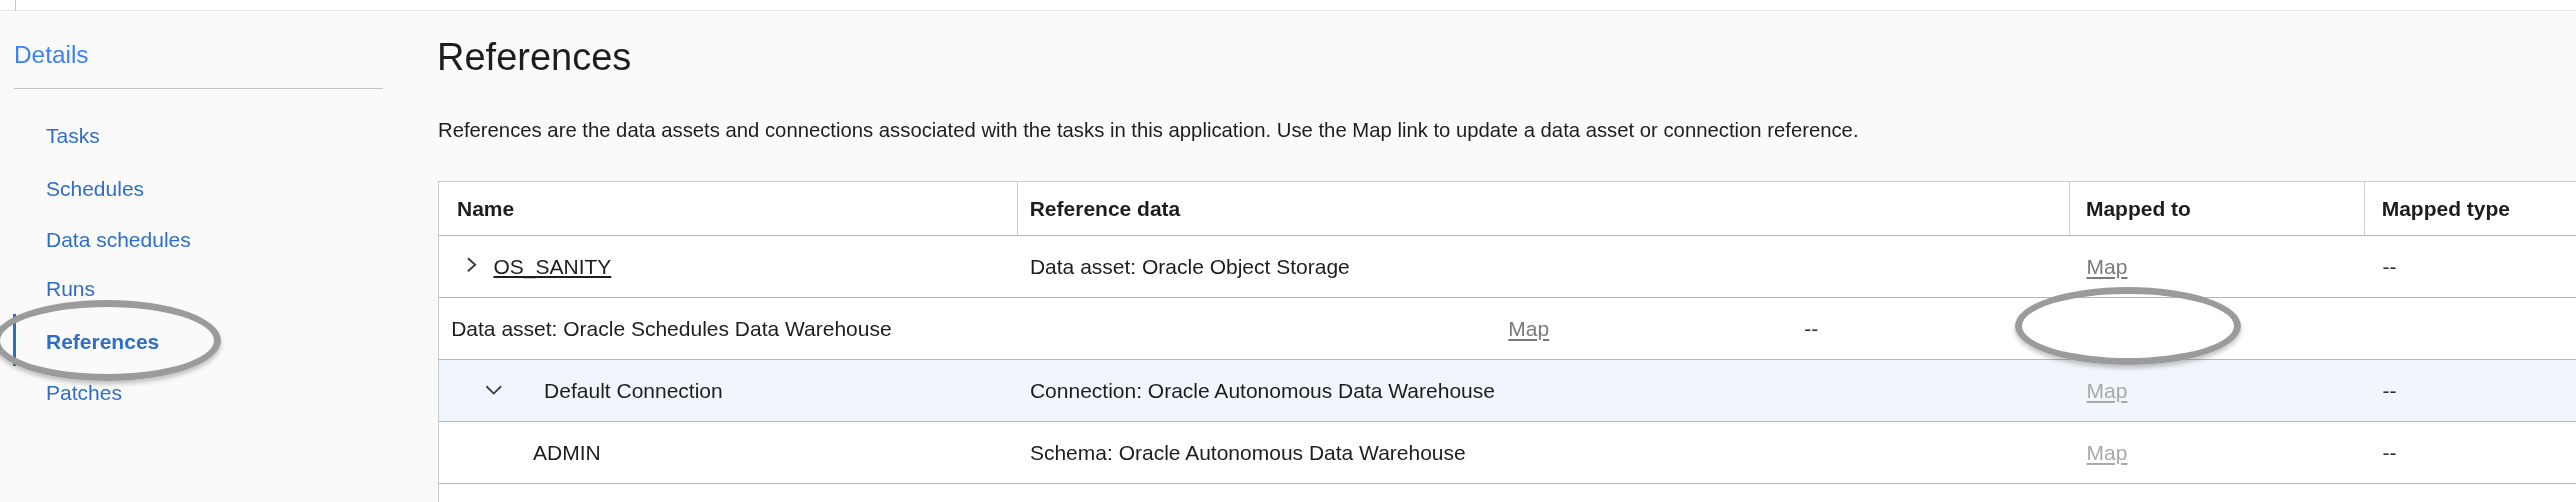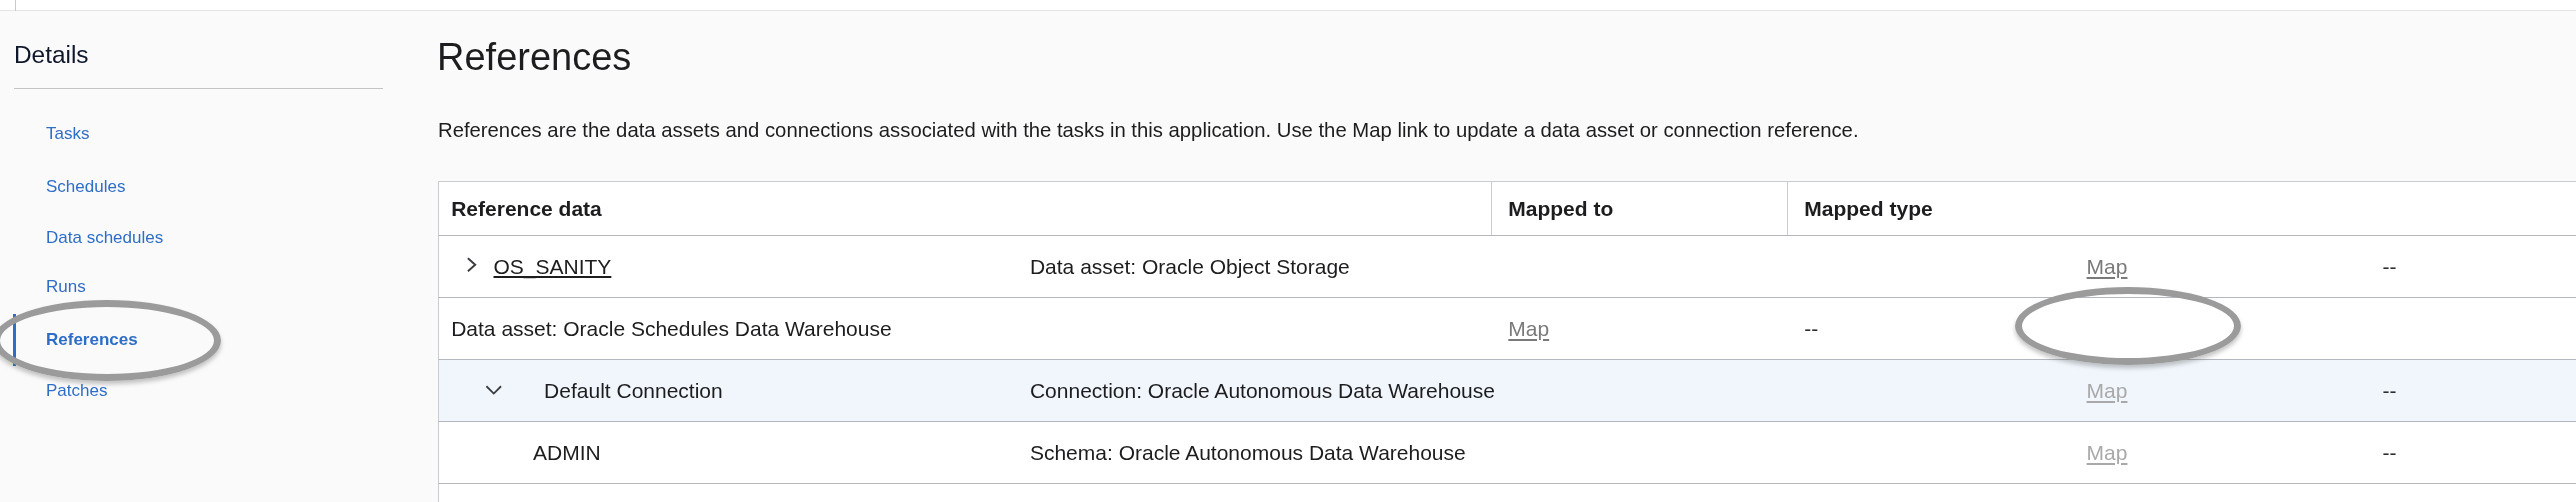--- a/index.html
+++ b/index.html
@@ -5,23 +5,23 @@
   * { margin:0; padding:0; box-sizing:border-box; }
   html,body { width:2576px; height:503px; }
   body { font-family:"Liberation Sans", sans-serif; color:#1d1d1f; background:#fafafa; }
   .screen { position:relative; width:2576px; height:503px; overflow:hidden; background:#fafafa; }
 
   
   .topbar { position:absolute; top:0; left:0; width:2576px; height:10.6px; background:#ffffff; border-bottom:1.6px solid #e4e4e9; }
   .topbar-tick { position:absolute; top:0; left:14.6px; width:1.6px; height:10.6px; background:#c9c9cd; }
 
   
-  .sidebar-heading { position:absolute; left:14px; top:41px; font-size:24.4px; color:#0f172a; }
+  .sidebar-heading { position:absolute; left:14px; top:41px; font-size:24.4px; color:#3b82f6; }
   .sidebar-divider { position:absolute; left:14px; top:88px; width:369px; border-top:1.6px solid #c4c4c6; }
-  .nav-item { position:absolute; left:46px; font-size:17px; color:#2e6ec7; cursor:pointer; white-space:nowrap; }
+  .nav-item { position:absolute; left:46px; font-size:21px; color:#2e6ec7; cursor:pointer; white-space:nowrap; }
   .nav-item.active { font-weight:bold; }
   .active-bar { position:absolute; left:13px; top:314px; width:3.3px; height:52px; background:#2e6ec7; }
 
   
   .page-title { position:absolute; left:437px; top:36px; font-size:38px; font-weight:400; color:#1d1d1f; }
   .page-desc { position:absolute; left:438px; top:119px; font-size:20.3px; color:#1d1d1f; white-space:nowrap; }
 
   
   .ref-table { position:absolute; left:438px; top:181px; width:2360px; }
   .thead { display:flex; height:55px; background:#fff; border:0.8px solid #c9cdd2; border-bottom:1.6px solid #b4b8be; }
@@ -71,20 +71,21 @@
   <div class="nav-item" style="top:277px">Runs</div>
   <div class="nav-item active" style="top:330px">References</div>
   <div class="nav-item" style="top:381px">Patches</div>
   <div class="active-bar"></div>
 
   <div class="page-title">References</div>
   <div class="page-desc">References are the data assets and connections associated with the tasks in this application. Use the Map link to update a data asset or connection reference.</div>
 
   <div class="ref-table">
     <div class="thead">
+      <div class="th col-name">Name</div>
       <div class="th col-type">Reference data</div>
       <div class="th col-mapto">Mapped to</div>
       <div class="th col-maptype">Mapped type</div>
     </div>
 
     <div class="tr">
       <div class="td col-name">
         <div class="name-inner pad-r1">
           <button class="expand-btn">
             <span>

